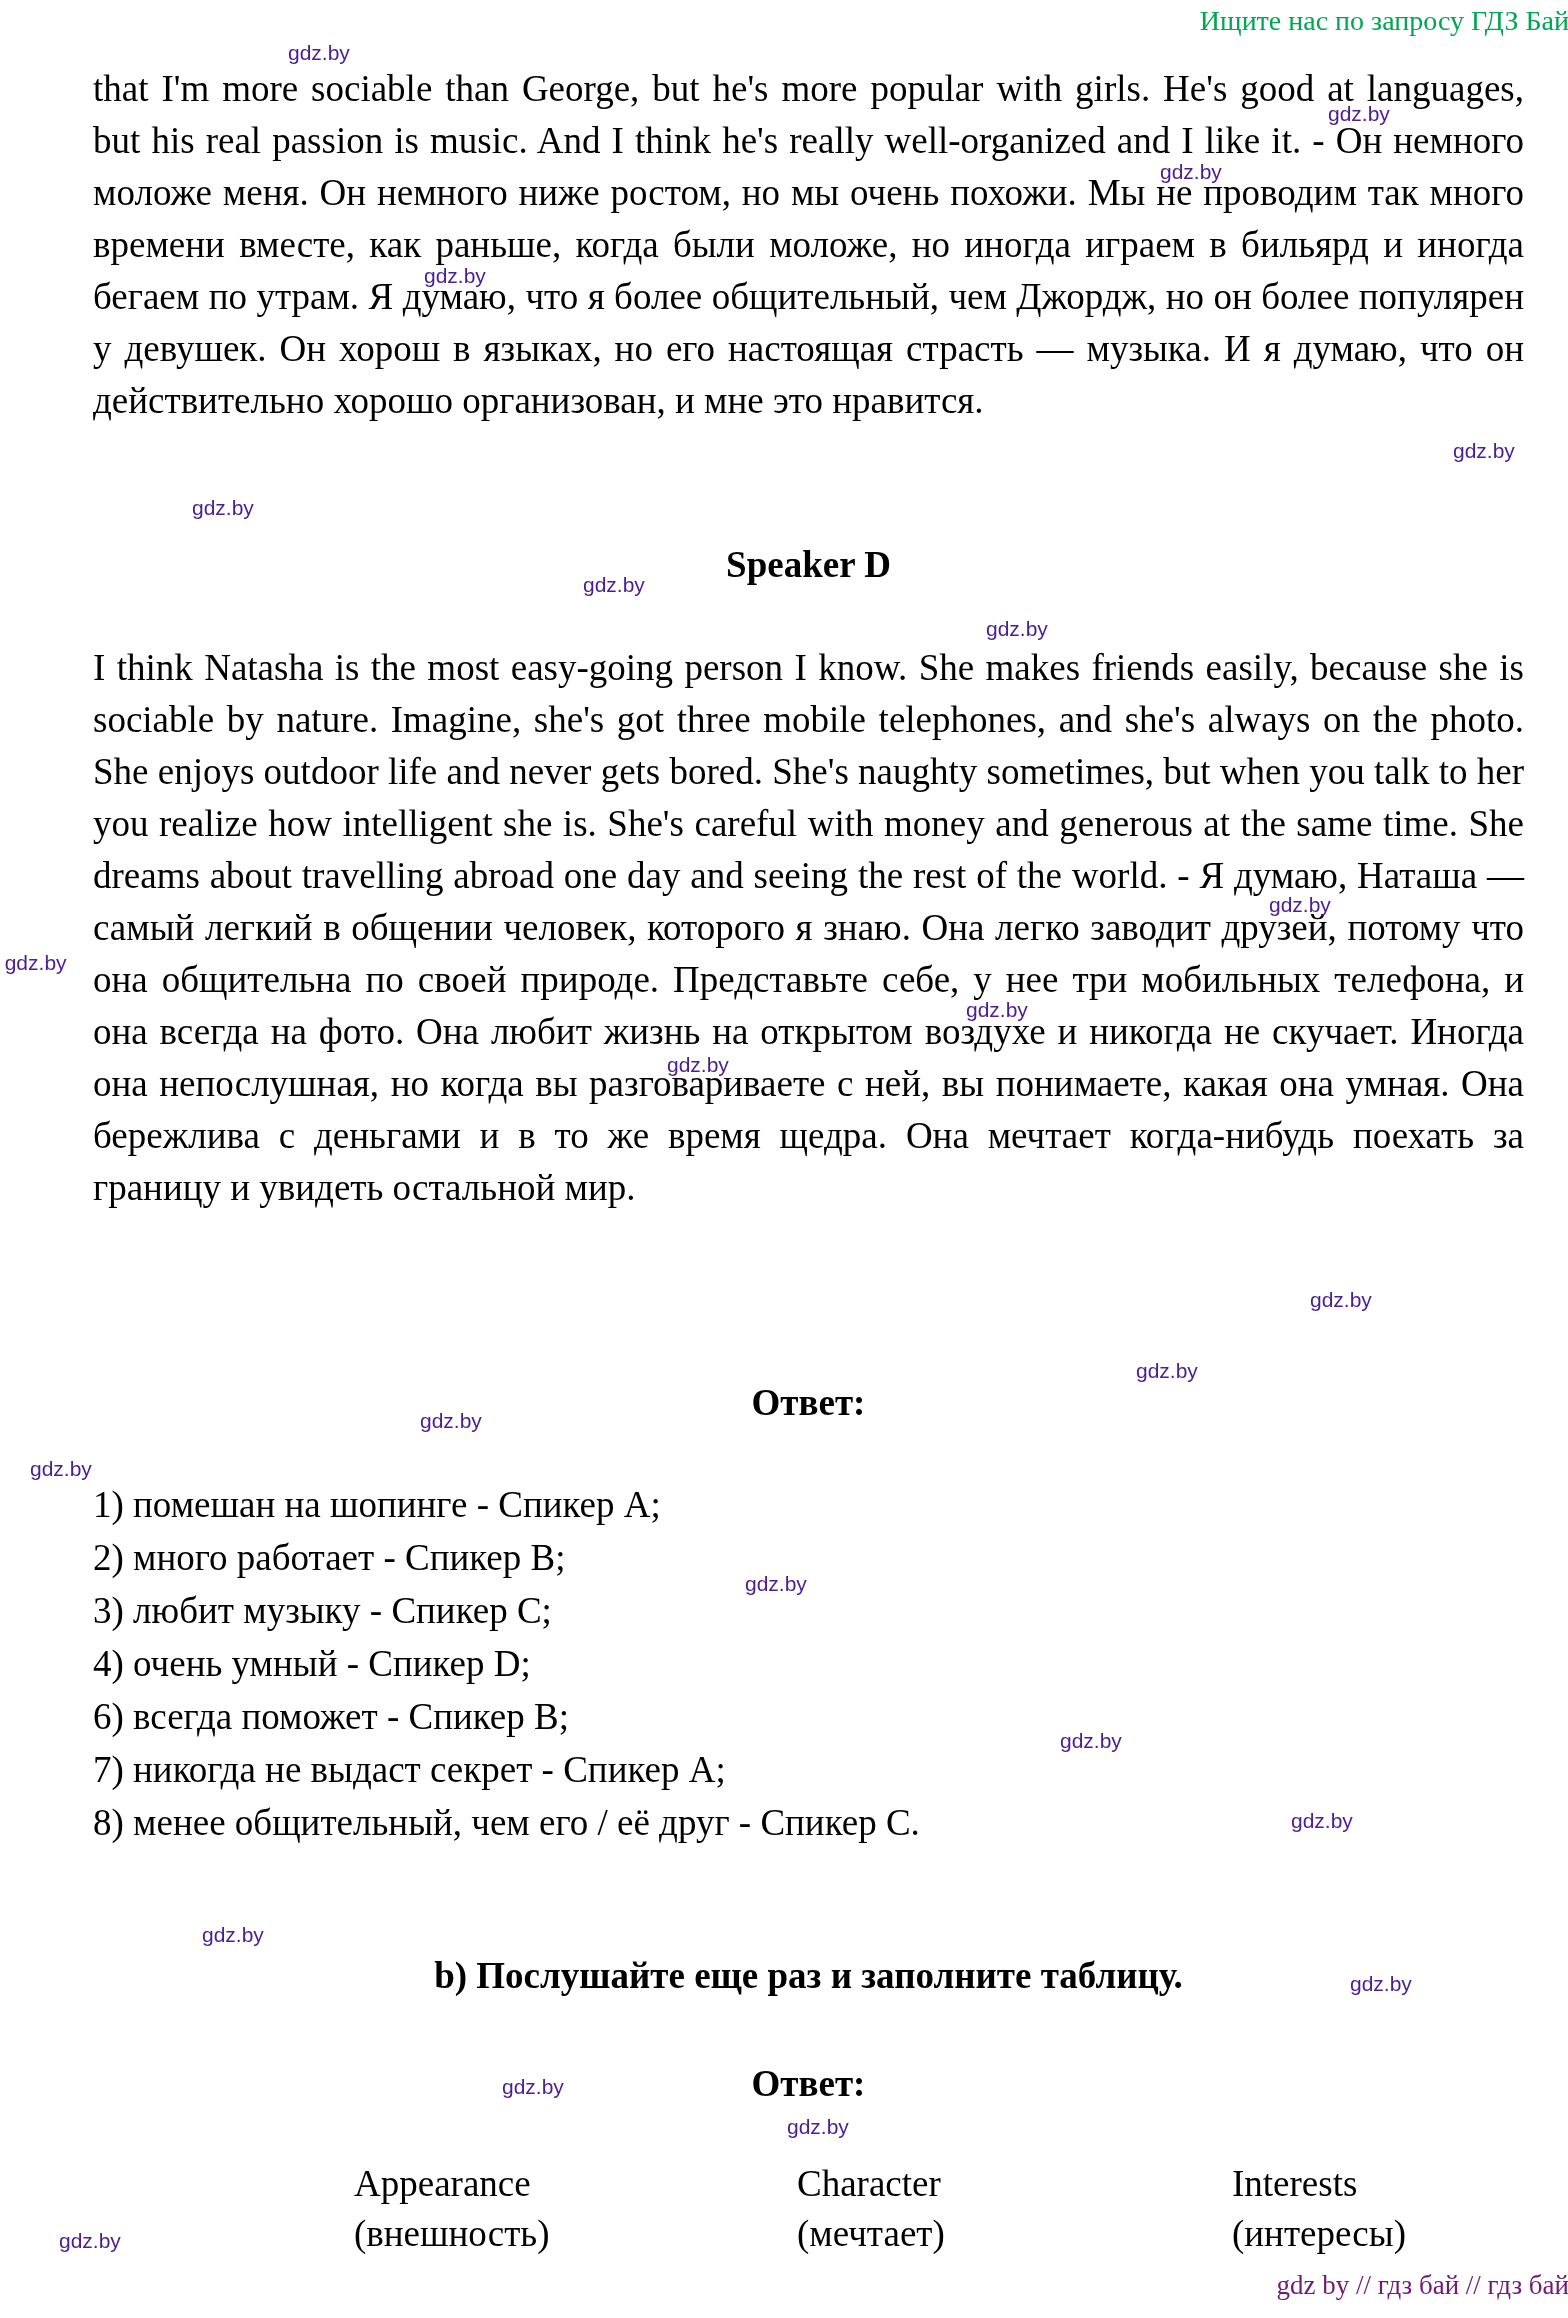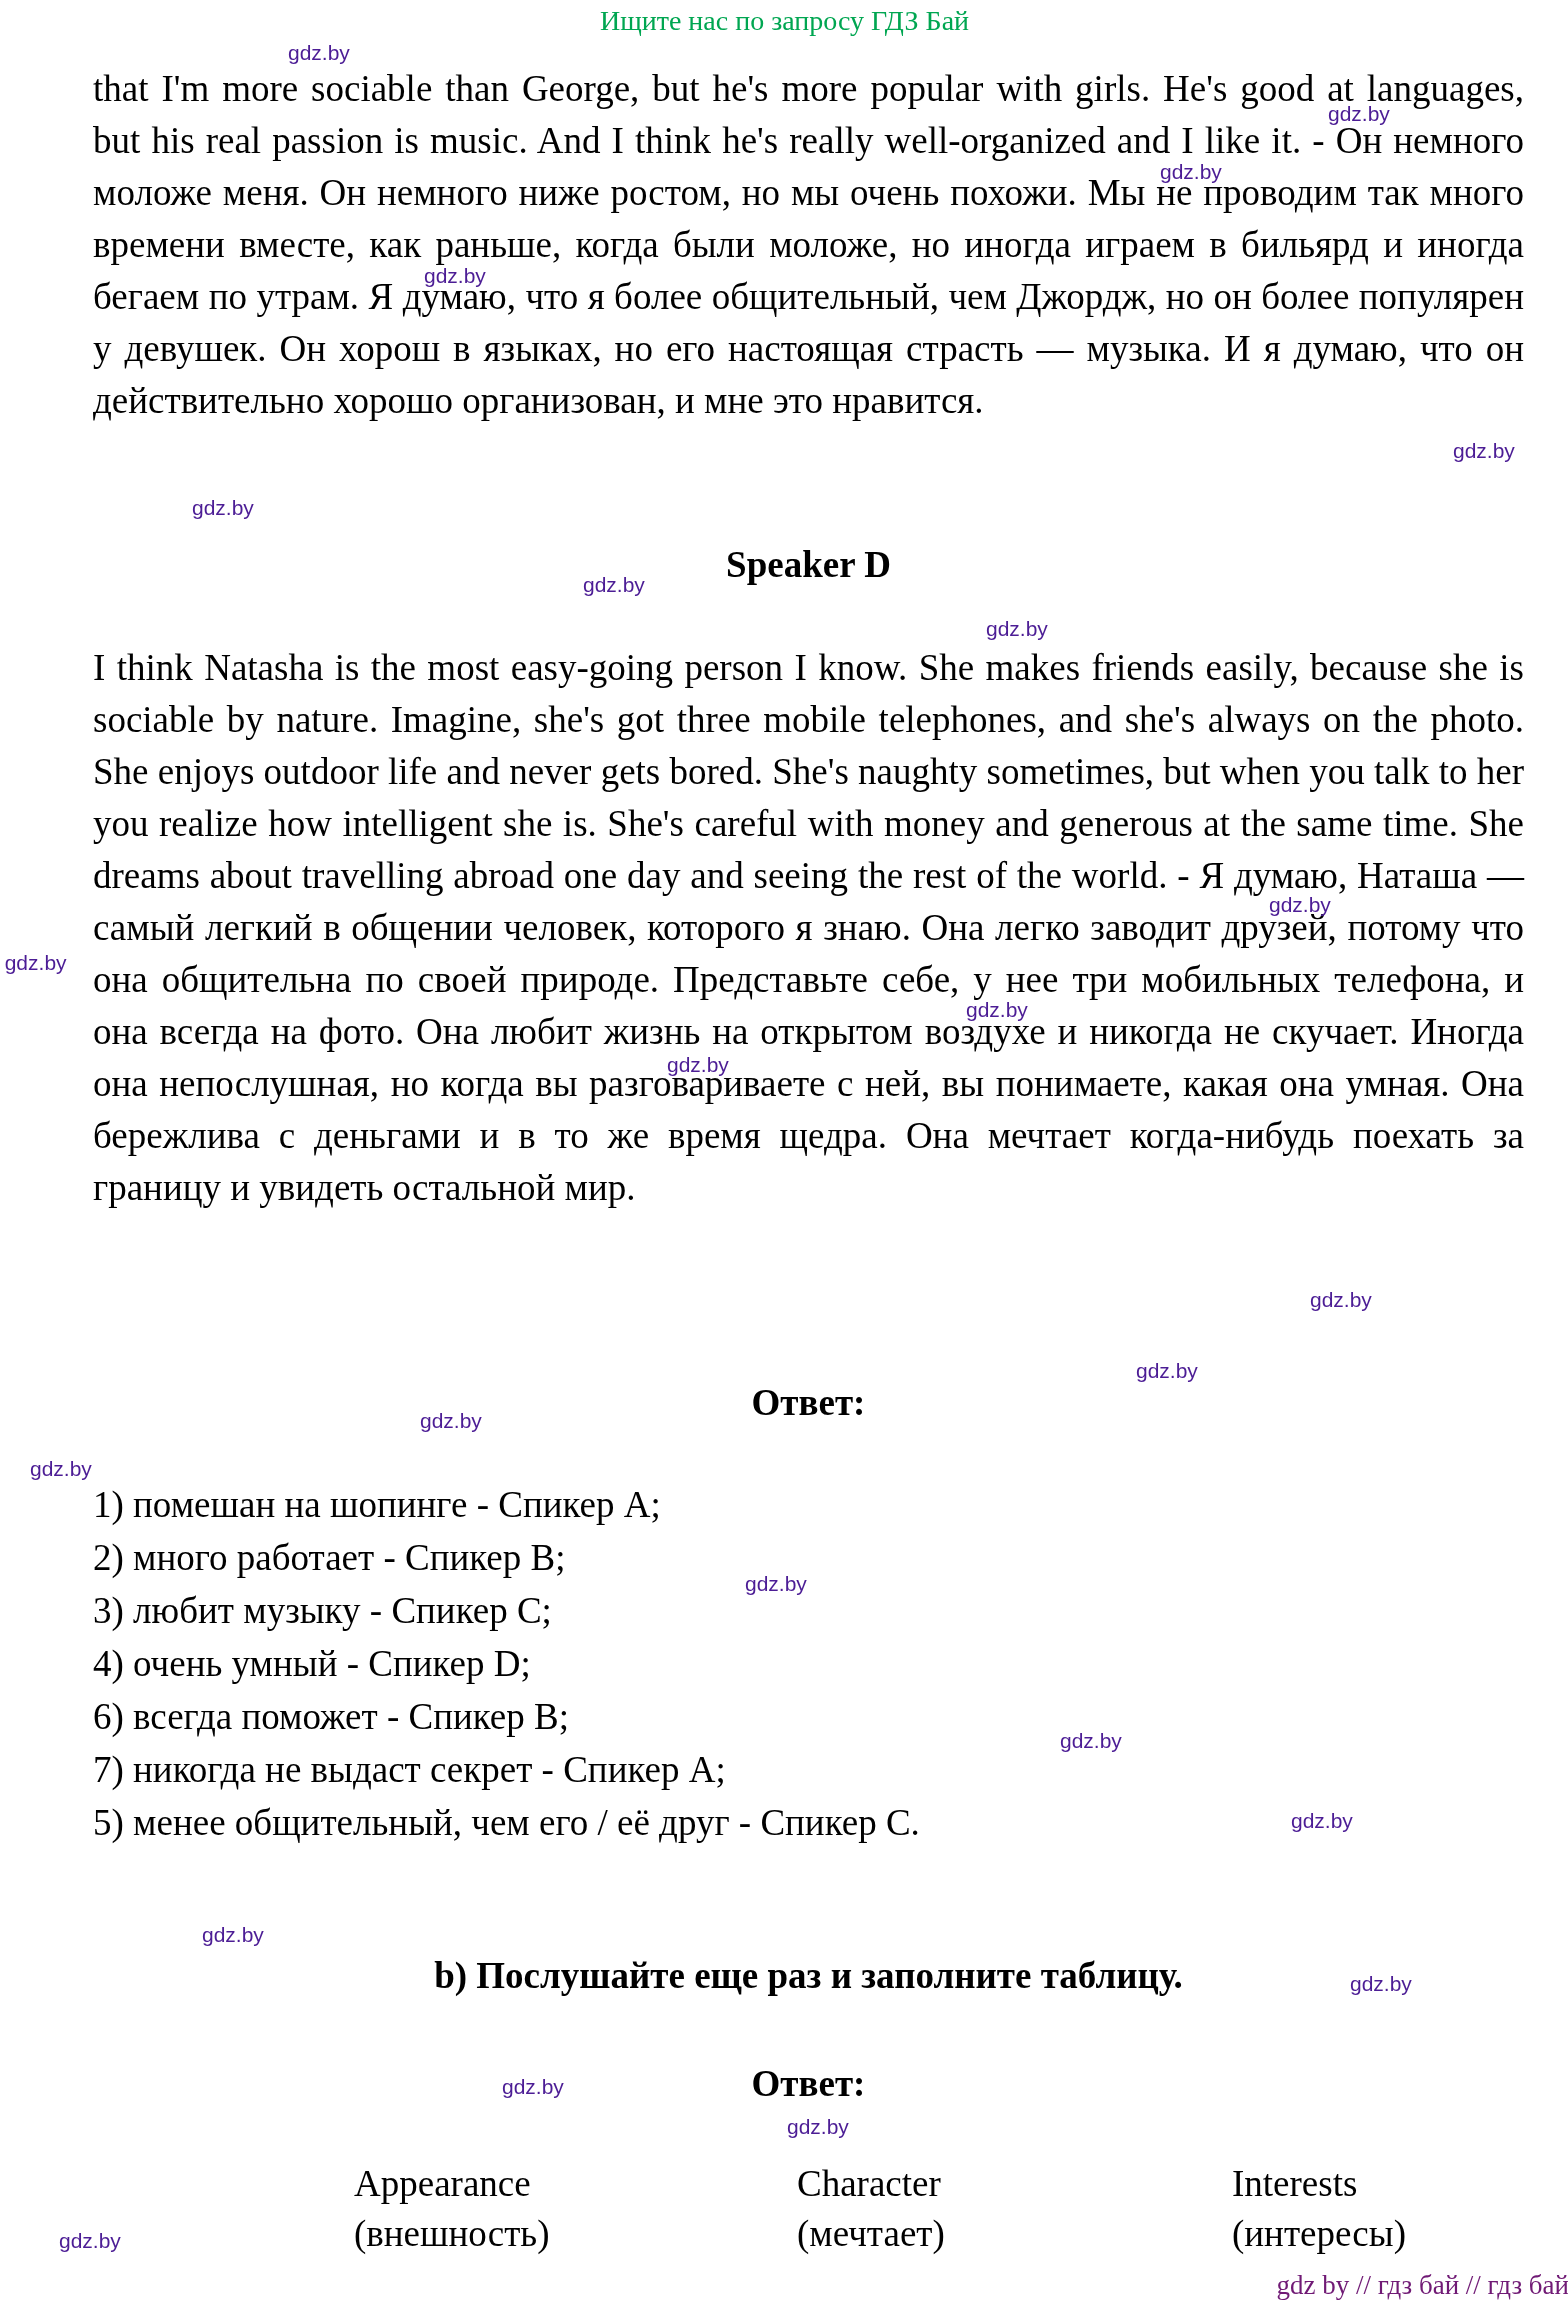--- a/index.html
+++ b/index.html
@@ -75,38 +75,38 @@
     position: absolute;
     font-family: "Liberation Sans", sans-serif;
     font-size: 21px;
     color: #4c1d95;
     white-space: nowrap;
   }
 </style>
 </head>
 <body>
 
-<div class="banner" style="color: rgb(0, 166, 81);">Ищите нас по запросу ГДЗ Бай</div>
+<div class="banner" style="color: rgb(0, 166, 81); text-align: right;">Ищите нас по запросу ГДЗ Бай</div>
 
 <div class="block para" style="top:63px">that I'm more sociable than George, but he's more popular with girls. He's good at languages, but his real passion is music. And I think he's really well-organized and I like it. - Он немного моложе меня. Он немного ниже ростом, но мы очень похожи. Мы не проводим так много времени вместе, как раньше, когда были моложе, но иногда играем в бильярд и иногда бегаем по утрам. Я думаю, что я более общительный, чем Джордж, но он более популярен у девушек. Он хорош в языках, но его настоящая страсть — музыка. И я думаю, что он действительно хорошо организован, и мне это нравится.</div>
 
 <div class="block heading" style="top:541px">Speaker D</div>
 
 <div class="block para" style="top:642px">I think Natasha is the most easy-going person I know. She makes friends easily, because she is sociable by nature. Imagine, she's got three mobile telephones, and she's always on the photo. She enjoys outdoor life and never gets bored. She's naughty sometimes, but when you talk to her you realize how intelligent she is. She's careful with money and generous at the same time. She dreams about travelling abroad one day and seeing the rest of the world. - Я думаю, Наташа — самый легкий в общении человек, которого я знаю. Она легко заводит друзей, потому что она общительна по своей природе. Представьте себе, у нее три мобильных телефона, и она всегда на фото. Она любит жизнь на открытом воздухе и никогда не скучает. Иногда она непослушная, но когда вы разговариваете с ней, вы понимаете, какая она умная. Она бережлива с деньгами и в то же время щедра. Она мечтает когда-нибудь поехать за границу и увидеть остальной мир.</div>
 
 <div class="block heading" style="top:1379px">Ответ:</div>
 
 <div class="block answer-list" style="top:1478px">
   <div class="item">1) помешан на шопинге - Спикер A;</div>
   <div class="item">2) много работает - Спикер B;</div>
   <div class="item">3) любит музыку - Спикер C;</div>
   <div class="item">4) очень умный - Спикер D;</div>
   <div class="item">6) всегда поможет - Спикер B;</div>
   <div class="item">7) никогда не выдаст секрет - Спикер A;</div>
-  <div class="item">5) менее общительный, чем его / её друг - Спикер C.</div>
+  <div class="item">8) менее общительный, чем его / её друг - Спикер C.</div>
 </div>
 
 <div class="block heading" style="top:1952px">b) Послушайте еще раз и заполните таблицу.</div>
 
 <div class="block heading" style="top:2060px">Ответ:</div>
 
 <div class="table-block">
   <div class="th" style="left:354px">
     <div>Appearance</div>
     <div>(внешность)</div>

